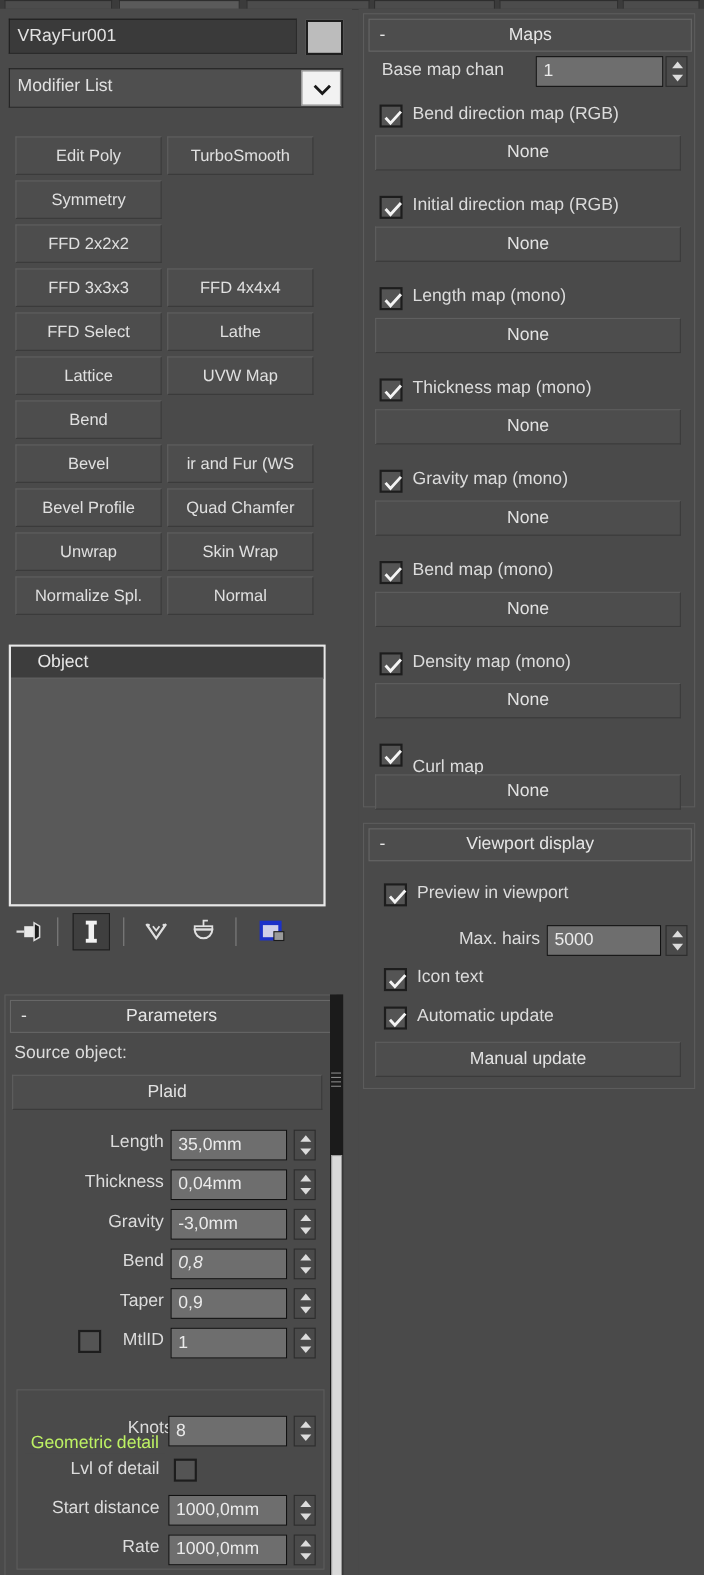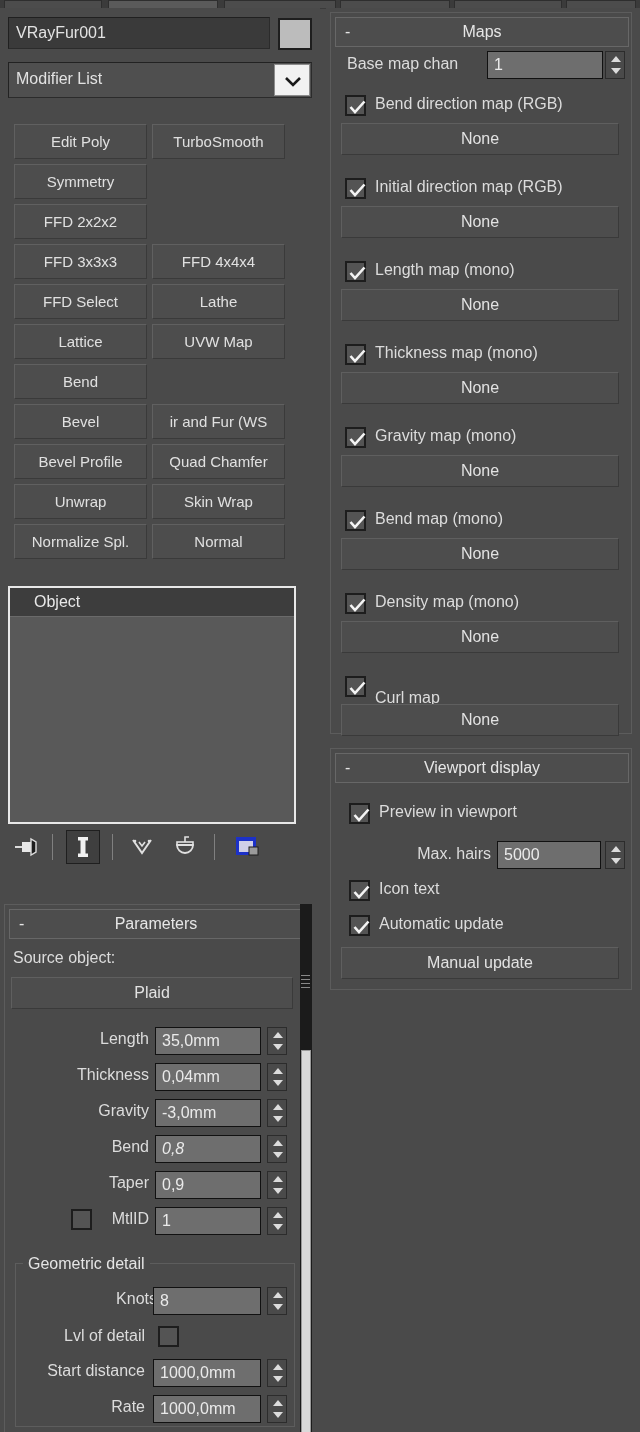--- a/index.html
+++ b/index.html
@@ -108,21 +108,21 @@
   .btnwide{
     position:absolute;box-sizing:border-box;height:32px;
     background:#4d4d4d;border:1px solid #3a3a3a;border-top-color:#5f5f5f;border-left-color:#5f5f5f;
     color:#e2e2e2;font-size:16px;line-height:30px;text-align:center;
   }
 
   .cbox{position:absolute;width:21px;height:21px;box-sizing:border-box;background:#545454;border:2px solid #1d1d1d;}
   .cbox svg{position:absolute;left:2px;top:3px;}
 
   .group{position:absolute;box-sizing:border-box;border:1px solid #5d5d5d;}
-  .grouptitle{position:absolute;font-size:16px;color:#e5e5e5;background:#4a4a4a;padding:0 5px;}
+  .grouptitle{position:absolute;font-size:16px;color:#bef264;background:#4a4a4a;padding:0 5px;margin-top:48px;}
 
   
   .sbtrack{position:absolute;background:#1b1b1b;}
   .sbthumb{position:absolute;background:#d9d9d9;border:1px solid #9a9a9a;box-sizing:border-box;}
   .grip{position:absolute;width:9px;height:1px;background:#888;}
 </style>
 </head>
 <body>
 
 <div class="root">

